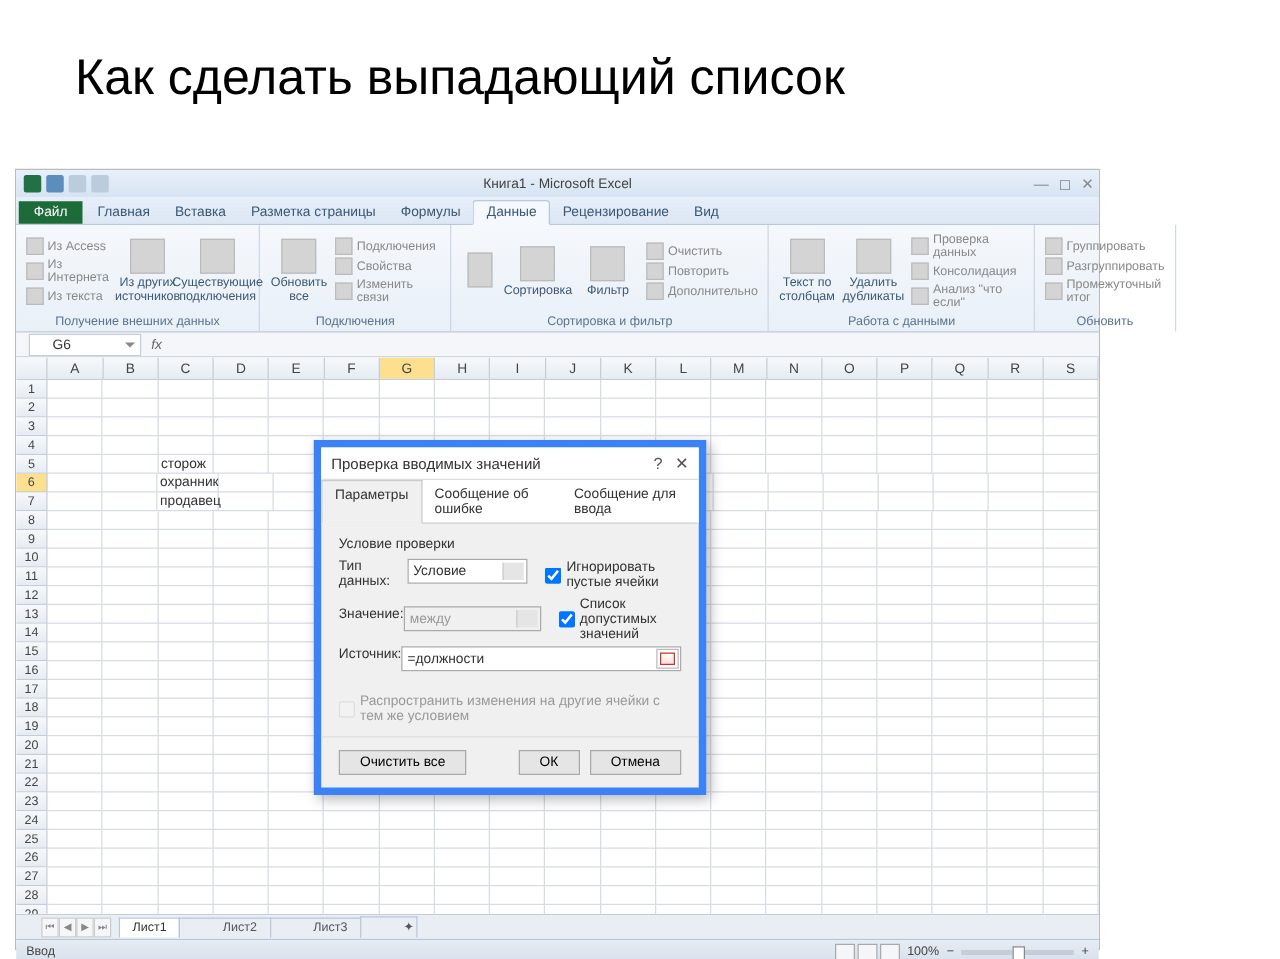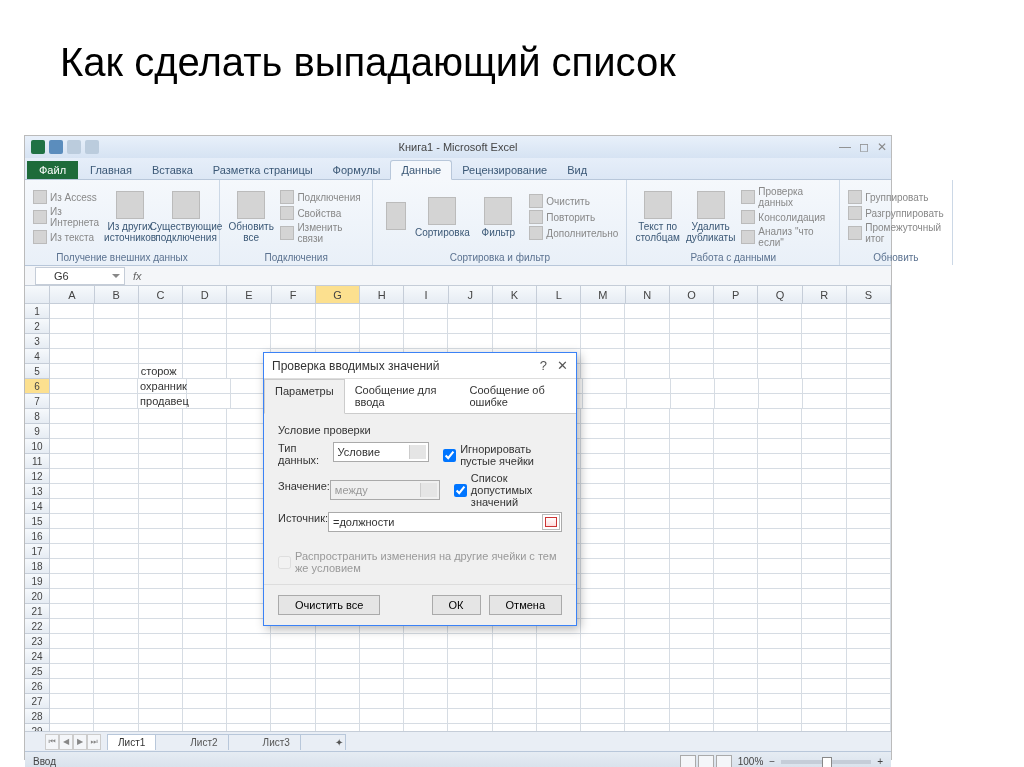--- a/index.html
+++ b/index.html
@@ -1,18 +1,18 @@
 <!DOCTYPE html>
 <html><head>
 <meta charset="utf-8">
 <style>
   * { box-sizing: border-box; margin: 0; padding: 0; }
   body { font-family: "Segoe UI", Tahoma, sans-serif; background: #fff; width: 1024px; height: 767px; overflow: hidden; }
   .slide-title { font-size: 40px; font-weight: 400; color: #000; padding: 40px 0 20px 60px; }
-  .excel-window { position: absolute; top: 135px; left: 24px; width: 868px; height: 625px; border: 1px solid #bbb; background: #fff; font-size: 11px; color: #333; }
+  .excel-window { position: absolute; top: 135px; left: 12px; width: 868px; height: 625px; border: 1px solid #bbb; background: #fff; font-size: 11px; color: #333; }
   .title-bar { height: 22px; background: linear-gradient(#e8f0fa, #d6e3f3); display: flex; align-items: center; position: relative; }
   .qat { display: flex; gap: 4px; padding-left: 6px; align-items: center; }
   .qat .ic { width: 14px; height: 14px; display:inline-block; background:#7aa3c7; border-radius:2px; }
   .title-text { position: absolute; left: 50%; transform: translateX(-50%); color: #444; font-size: 11px; }
   .window-controls { position: absolute; right: 4px; display: flex; gap: 8px; align-items: center; }
   .window-controls span { color:#888; font-size:12px; }
   .help-row { position:absolute; right:6px; top:24px; display:flex; gap:6px; align-items:center; }
   .help-row .blue-q { width:16px; height:16px; background:#2a7dd1; color:#fff; border-radius:50%; text-align:center; line-height:16px; font-size:11px; font-weight:bold; }
   .tabs { height: 22px; background: linear-gradient(#e6eef9, #dce7f5); display: flex; align-items: flex-end; padding-left: 2px; border-bottom: 1px solid #b8c7da; position:relative; }
   .file-tab { background: #1e6b3a; color: #fff; padding: 3px 12px; font-size: 11px; margin-right: 2px; }
@@ -44,21 +44,21 @@
   .selected-cell { border: 2px solid #000; position: absolute; width: 49px; height: 16px; pointer-events: none; }
   .selected-cell::after { content:""; position:absolute; right:-3px; bottom:-3px; width:5px; height:5px; background:#000; }
   .sheet-tabs { height: 20px; background: #e9eef5; border-top: 1px solid #c5cdd8; display: flex; align-items: center; padding-left: 20px; font-size: 11px; }
   .sheet-tab { padding: 2px 10px; background: #fff; border: 1px solid #b8c7da; border-bottom:none; font-size:10px; margin-right:-1px; }
   .sheet-tab:not(.active){ background:#e9eef5; color:#555;padding-left:34px;}
   .status-bar { height: 20px; background: linear-gradient(#e6ecf3, #d6e0eb); border-top: 1px solid #b8c7da; display: flex; align-items: center; justify-content: space-between; padding: 0 8px; font-size: 10px; color:#444; }
   .zoom { display: flex; align-items: center; gap: 6px; }
   .zoom-slider { width: 90px; height: 4px; background: #c5cdd8; position: relative; }
   .zoom-slider::after { content:""; position:absolute; left:45%; top:-3px; width:8px; height:10px; background:#fff; border:1px solid #888; }
   
-  .dialog { position: absolute; top: 66px; left: 238px; width: 314px; background: #f0f0f0; border: 1px solid #3b82f6; box-shadow: 3px 3px 10px rgba(0,0,0,0.3); font-size: 11px; }
+  .dialog { position: absolute; top: 66px; left: 238px; width: 314px; background: #f0f0f0; border: 6px solid #3b82f6; box-shadow: 3px 3px 10px rgba(0,0,0,0.3); font-size: 11px; }
   .dlg-title { height: 26px; display: flex; align-items: center; justify-content: space-between; padding: 0 8px; background: #fff; border-bottom: 1px solid #ddd; }
   .dlg-title-text { font-size: 12px; }
   .dlg-close { display:flex; gap:10px; font-size:13px; color:#555; }
   .dlg-tabs { display: flex; background: #fff; border-bottom: 1px solid #ccc; }
   .dlg-tab { padding: 5px 10px; font-size: 11px; color:#333; }
   .dlg-tab.active { border: 1px solid #ccc; border-bottom: 1px solid #f0f0f0; background:#f0f0f0; margin-bottom:-1px; }
   .dlg-body { padding: 10px 14px; }
   .dlg-section-title { margin-bottom: 6px; }
   .dlg-row { display: flex; gap: 14px; margin-bottom: 4px; align-items: center; }
   .dlg-col { display: flex; }
@@ -919,22 +919,22 @@
     <div class="dialog">
       <div class="dlg-title">
         <span class="dlg-title-text">Проверка вводимых значений</span>
         <span class="dlg-close">
           <span>?</span>
           <span>✕</span>
         </span>
       </div>
       <div class="dlg-tabs">
         <div class="dlg-tab active">Параметры</div>
+        <div class="dlg-tab">Сообщение об ошибке</div>
         <div class="dlg-tab">Сообщение для ввода</div>
-        <div class="dlg-tab">Сообщение об ошибке</div>
       </div>
       <div class="dlg-body">
         <div class="dlg-section-title">Условие проверки</div>
         <div class="dlg-row">
           <div class="dlg-col">
             <div class="dlg-label">Тип данных:</div>
             <div class="dlg-select">Условие</div>
           </div>
           <div class="dlg-col" style="justify-content:flex-end">
             <label class="dlg-check">

